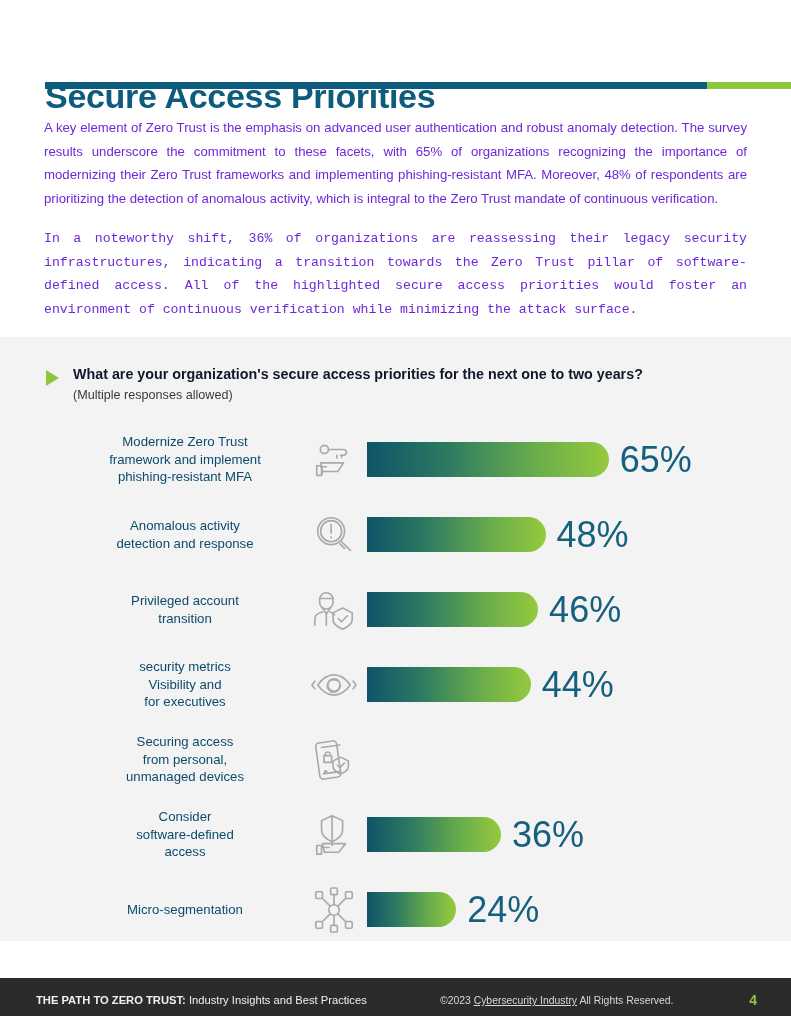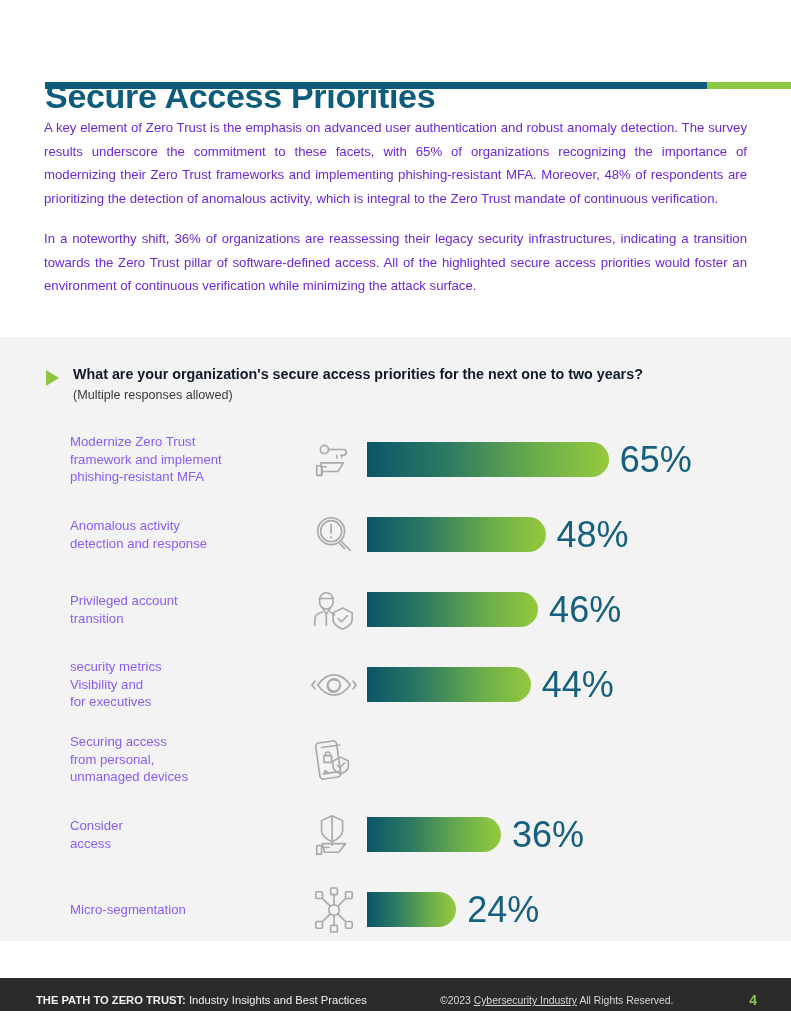--- a/index.html
+++ b/index.html
@@ -52,21 +52,21 @@
     width: 703px;
   }
   .intro p {
     margin: 0 0 17px 0;
     font-size: 13.2px;
     line-height: 23.5px;
     color: #6d28d9;
     text-align: justify;
     text-justify: inter-word;
   }
-  .intro p:last-child { margin-bottom: 0; }
+  .intro p:last-child { margin-bottom: 0; font-family: Liberation Mono, monospace; }
 
   
   .chart-panel {
     position: absolute;
     left: 0;
     top: 337px;
     width: 791px;
     height: 604px;
     background: #f3f3f3;
   }
@@ -113,24 +113,24 @@
   .row {
     position: relative;
     height: 75px;
     display: flex;
     align-items: center;
   }
   .row-label {
     position: absolute;
     right: 491px; 
     width: 230px;
-    text-align: left;
+    text-align: center;
     font-size: 13.2px;
     line-height: 17.5px;
-    color: #8b5cf6;
+    color: #0c4a6e;
   }
   .row-icon {
     position: absolute;
     left: 308px;
     width: 52px;
     height: 52px;
     display: flex;
     align-items: center;
     justify-content: center;
   }
@@ -159,21 +159,21 @@
     line-height: 1;
     white-space: nowrap;
   }
 
   
   .footer {
     position: absolute;
     left: 0;
     top: 978px;
     width: 791px;
-    height: 33px;
+    height: 38px;
     background: #2b2b2b;
   }
   .footer-left {
     position: absolute;
     left: 36px;
     top: 16px;
     font-size: 11.2px;
     color: #f0f0f0;
     white-space: nowrap;
   }
@@ -322,20 +322,21 @@
       <path d="M13.5 19.5h8v7h-8z"></path>
       <path d="M15 19.5v-2a2.6 2.6 0 0 1 5 0"></path>
       <path d="M31 21l8 4v5.5c0 4-4 6.5-8 8-4-1.5-8-4-8-8V25z"></path>
       <path d="M27.6 29.5l2.6 2.6 4.6-5"></path>
     </svg>
         </div>
       </div>
       <div class="row">
         <div class="row-label">
           <div>Consider</div>
+          <div>software-defined</div>
           <div>access</div>
         </div>
         <div class="row-icon">
           <svg viewBox="0 0 48 48" fill="none" stroke="#a9a9a9" stroke-width="1.7" stroke-linecap="round" stroke-linejoin="round">
       <path d="M22 4l11 5v10c0 6-5.5 9.5-11 12-5.5-2.5-11-6-11-12V9z"></path>
       <path d="M22 4v31"></path>
       <path d="M12 33h24l-7 9H14z"></path>
       <path d="M12 37h7"></path>
       <path d="M6 35v9h5v-9z"></path>
     </svg>

